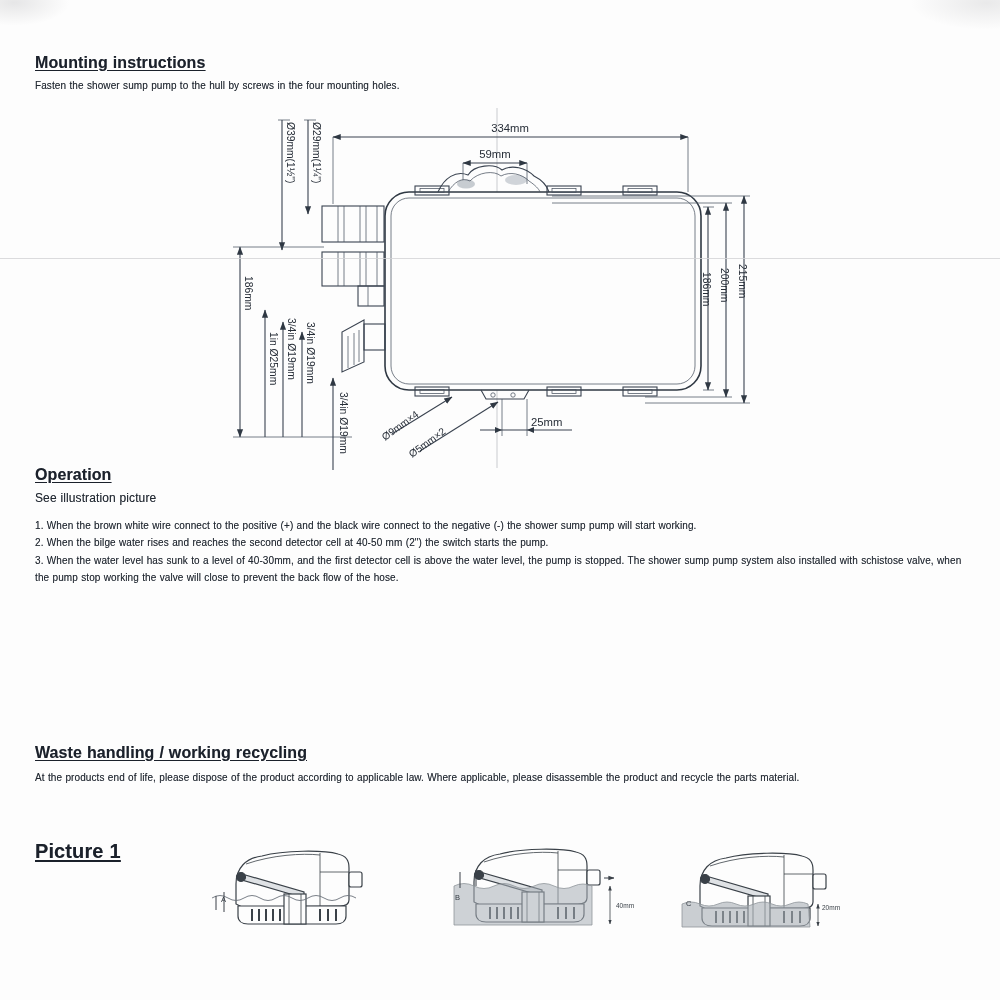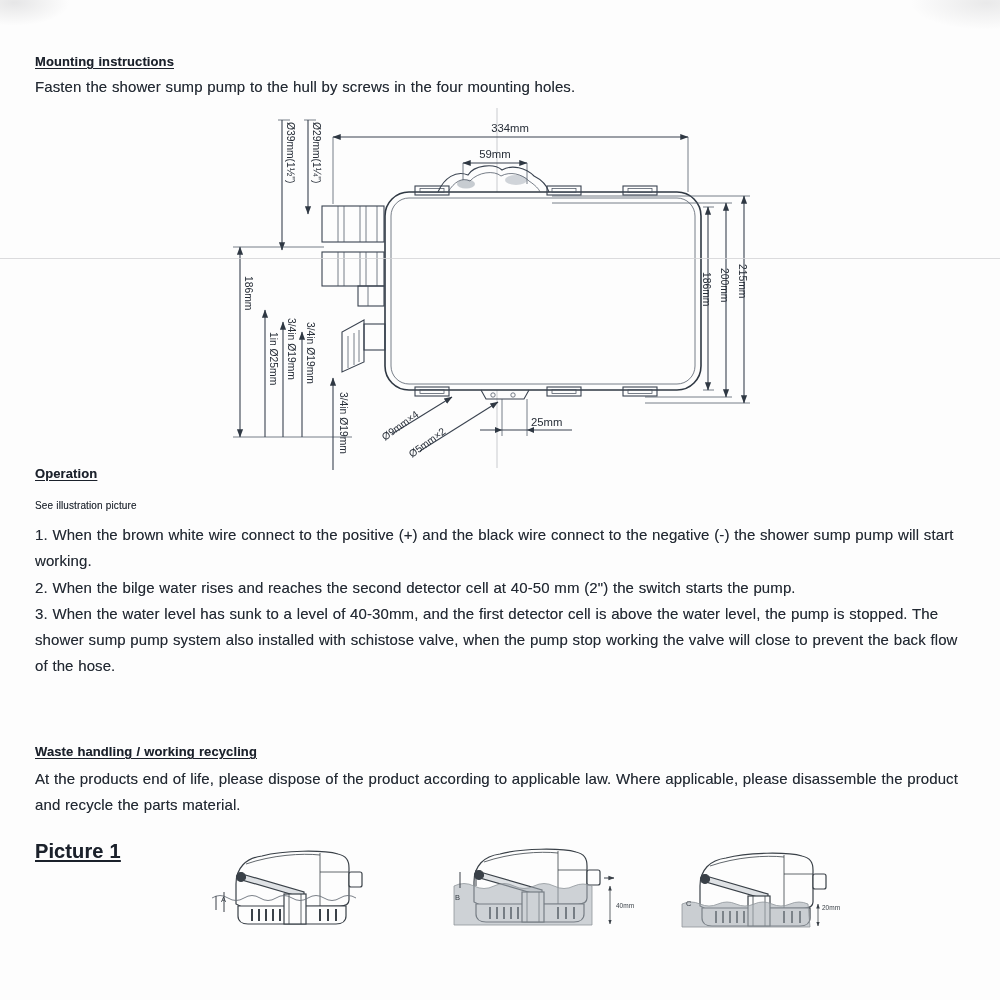--- a/index.html
+++ b/index.html
@@ -1,23 +1,23 @@
 <!DOCTYPE html>
 <html><head>
 <meta charset="utf-8">
 <style>
   html,body{margin:0;padding:0;}
   body{font-family:"Liberation Sans",sans-serif;background:#e9e9e9;}
   #page{position:relative;width:1000px;height:1000px;background:#fdfdfd;overflow:hidden;
         color:#232a33;}
   .txt{letter-spacing:.1px;word-spacing:.4px;text-shadow:0 0 .4px rgba(30,36,46,.45);}
-  .h{font-weight:bold;font-size:13px;text-decoration:underline;text-underline-offset:2px;
+  .h{font-weight:bold;font-size:16px;text-decoration:underline;text-underline-offset:2px;
      color:#1b212b;}
   p{margin:0;}
-  .body-line{font-size:15px;line-height:1.74;}
+  .body-line{font-size:10px;line-height:1.74;}
   .sec{position:absolute;left:35px;}
   .scan-line{position:absolute;left:0;top:258px;width:1000px;height:1px;background:#d2d2d5;opacity:.8;z-index:6;pointer-events:none;}
   .smudge{position:absolute;pointer-events:none;opacity:.5;}
   #smudge-tl{left:0;top:0;width:70px;height:26px;background:radial-gradient(ellipse at 20% 10%,rgba(120,120,125,.35),rgba(255,255,255,0) 70%);}
   #smudge-tr{right:0;top:0;width:90px;height:30px;background:radial-gradient(ellipse at 85% 10%,rgba(120,120,125,.30),rgba(255,255,255,0) 70%);}
   svg{position:absolute;font-family:"Liberation Sans",sans-serif;}
   .ln{stroke:#3a4350;stroke-width:1.1;fill:none;}
   .thin{stroke:#4a5360;stroke-width:.75;fill:none;}
   .body-ln{stroke:#2f3843;stroke-width:1.6;fill:#fdfdfd;}
   .dim{font-size:11.3px;fill:#262d37;}
@@ -179,21 +179,21 @@
       <line class="thin" x1="527" y1="399" x2="527" y2="436"></line>
       <line class="ln" x1="480" y1="430" x2="572" y2="430" stroke-width=".9"></line>
       <polygon points="502,430 495,427 495,433" fill="#2f3843"></polygon>
       <polygon points="527,430 534,427 534,433" fill="#2f3843"></polygon>
       <text class="dim" x="531" y="426">25mm</text>
     </g>
   </svg>
 
   <div class="sec" style="top:466px;width:935px;">
     <p class="h txt">Operation</p>
-    <p class="body-line txt" style="margin-top:16px;font-size:10px;">See illustration picture</p>
+    <p class="body-line txt" style="margin-top:4px;font-size:12px;">See illustration picture</p>
     <p class="body-line txt" style="margin-top:8px;">1. When the brown white wire connect to the positive (+) and the black wire connect to the negative (-) the shower sump pump will start working.</p>
     <p class="body-line txt">2. When the bilge water rises and reaches the second detector cell at 40-50 mm (2") the switch starts the pump.</p>
     <p class="body-line txt">3. When the water level has sunk to a level of 40-30mm, and the first detector cell is above the water level, the pump is stopped. The shower sump pump system also installed with schistose valve, when the pump stop working the valve will close to prevent the back flow of the hose.</p>
   </div>
 
 
   <div class="sec" style="top:744px;width:950px;">
     <p class="h txt">Waste handling / working recycling</p>
     <p class="body-line txt" style="margin-top:7px;">At the products end of life, please dispose of the product according to applicable law. Where applicable, please disassemble the product and recycle the parts material.</p>
   </div>

